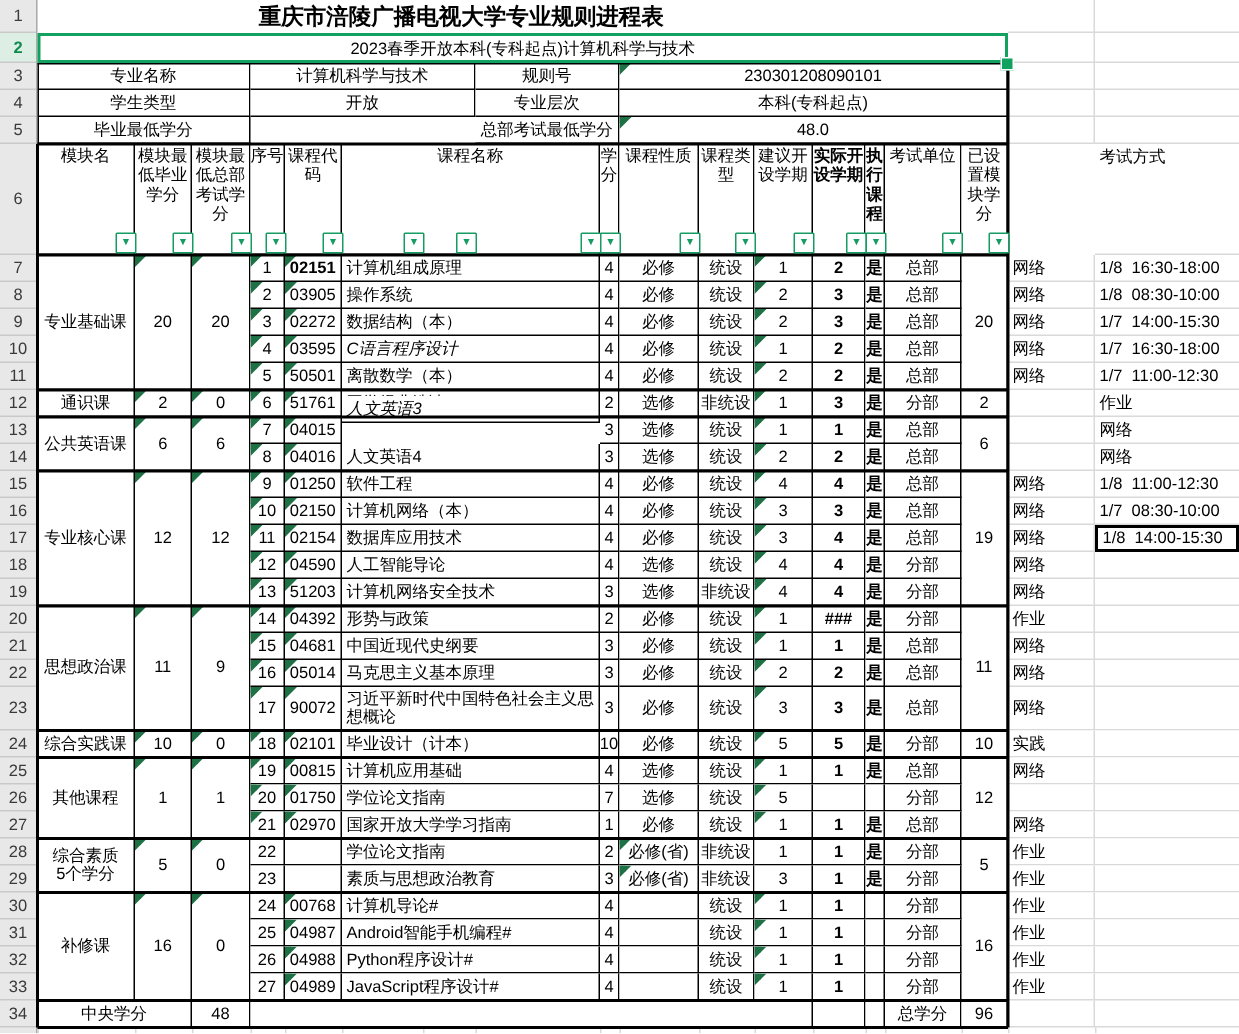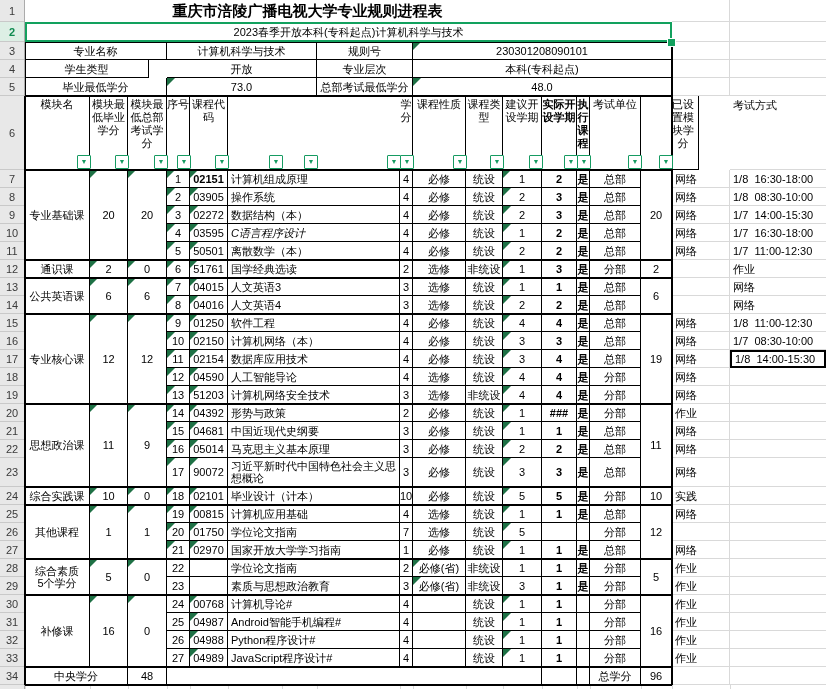--- a/index.html
+++ b/index.html
@@ -76,54 +76,54 @@
       <div class="gnum" style="top: 667px; height: 18px;">34</div>
     </div>
 
   <div id="title" class="cellfree">重庆市涪陵广播电视大学专业规则进程表</div>
 
   <div class="cell c" style="left:25px;top:42px;width:142px;height:18px">专业名称</div>
   <div class="cell c" style="left:167px;top:42px;width:150px;height:18px">计算机科学与技术</div>
   <div class="cell c" style="left:317px;top:42px;width:96px;height:18px">规则号</div>
   <div class="cell c tri" style="left:413px;top:42px;width:259px;height:18px">230301208090101</div>
 
-  <div class="cell c" style="left:25px;top:60px;width:124px;height:18px">学生类型</div>
+  <div class="cell c" style="left:25px;top:60px;width:142px;height:18px">学生类型</div>
   <div class="cell c" style="left:167px;top:60px;width:150px;height:18px">开放</div>
   <div class="cell c" style="left:317px;top:60px;width:96px;height:18px">专业层次</div>
   <div class="cell c" style="left:413px;top:60px;width:259px;height:18px">本科(专科起点)</div>
 
   <div class="cell c" style="left:25px;top:78px;width:142px;height:18px">毕业最低学分</div>
-  <div class="cell c tri" style="left:167px;top:78px;width:150px;height:18px">73.0</div>
   <div class="cell c" style="left:317px;top:78px;width:96px;height:18px">总部考试最低学分</div>
   <div class="cell c tri" style="left:413px;top:78px;width:259px;height:18px">48.0</div>
 
   <div class="cell light" style="left:672px;top:0;width:58px;height:22px"></div>
   <div class="cell light noR" style="left:730px;top:0;width:96px;height:22px"></div>
   <div class="cell light" style="left:672px;top:22px;width:58px;height:20px"></div>
   <div class="cell light noR" style="left:730px;top:22px;width:96px;height:20px"></div>
   <div class="cell light" style="left:672px;top:42px;width:58px;height:18px"></div>
   <div class="cell light noR" style="left:730px;top:42px;width:96px;height:18px"></div>
   <div class="cell light" style="left:672px;top:60px;width:58px;height:18px"></div>
   <div class="cell light noR" style="left:730px;top:60px;width:96px;height:18px"></div>
   <div class="cell light" style="left:672px;top:78px;width:58px;height:18px"></div>
   <div class="cell light noR" style="left:730px;top:78px;width:96px;height:18px"></div>
 
   <div class="cell hcell" style="left:25px;top:96px;width:65px;height:74px">模块名</div>
   <div class="cell hcell" style="left:90px;top:96px;width:38px;height:74px">模块最低毕业学分</div>
   <div class="cell hcell" style="left:128px;top:96px;width:39px;height:74px">模块最低总部考试学分</div>
   <div class="cell hcell" style="left:167px;top:96px;width:23px;height:74px">序号</div>
   <div class="cell hcell" style="left:190px;top:96px;width:38px;height:74px">课程代码</div>
+  <div class="cell hcell" style="left:228px;top:96px;width:172px;height:74px">课程名称</div>
   <div class="cell hcell" style="left:400px;top:96px;width:13px;height:74px">学分</div>
   <div class="cell hcell" style="left:413px;top:96px;width:53px;height:74px">课程性质</div>
   <div class="cell hcell" style="left:466px;top:96px;width:37px;height:74px">课程类型</div>
   <div class="cell hcell" style="left:503px;top:96px;width:39px;height:74px">建议开设学期</div>
   <div class="cell hcell bold" style="left:542px;top:96px;width:35px;height:74px">实际开设学期</div>
   <div class="cell hcell bold" style="left:577px;top:96px;width:13px;height:74px">执行课程</div>
   <div class="cell hcell" style="left:590px;top:96px;width:51px;height:74px">考试单位</div>
-  <div class="cell hcell" style="left:668px;top:96px;width:31px;height:74px">已设置模块学分</div>
+  <div class="cell hcell" style="left:641px;top:96px;width:31px;height:74px">已设置模块学分</div>
   <div class="cell light noR l" style="left:730px;top:96px;width:96px;height:74px;align-items:flex-start;padding-top:3px">考试方式</div>
 
   <div class="cell c" style="left:25px;top:667px;width:103px;height:18px">中央学分</div>
   <div class="cell c" style="left:128px;top:667px;width:39px;height:18px">48</div>
   <div class="cell c" style="left:167px;top:667px;width:375px;height:18px"></div>
   <div class="cell c" style="left:542px;top:667px;width:35px;height:18px"></div>
   <div class="cell c" style="left:577px;top:667px;width:13px;height:18px"></div>
   <div class="cell c" style="left:590px;top:667px;width:51px;height:18px">总学分</div>
   <div class="cell c" style="left:641px;top:667px;width:31px;height:18px">96</div>
   <div class="cell light" style="left:672px;top:667px;width:58px;height:18px"></div>
@@ -234,21 +234,21 @@
       <div class="cell c" style="left: 413px; top: 260px; width: 53px; height: 18px;">选修</div>
       <div class="cell c" style="left: 466px; top: 260px; width: 37px; height: 18px;">非统设</div>
       <div class="cell c tri" style="left: 503px; top: 260px; width: 39px; height: 18px;">1</div>
       <div class="cell c bold" style="left: 542px; top: 260px; width: 35px; height: 18px;">3</div>
       <div class="cell c bold" style="left: 577px; top: 260px; width: 13px; height: 18px;">是</div>
       <div class="cell c" style="left: 590px; top: 260px; width: 51px; height: 18px;">分部</div>
       <div class="cell l light" style="left: 672px; top: 260px; width: 58px; height: 18px;"></div>
       <div class="cell l light noR prex" style="left: 730px; top: 260px; width: 96px; height: 18px;">作业</div>
       <div class="cell c tri" style="left: 167px; top: 278px; width: 23px; height: 18px;">7</div>
       <div class="cell c tri" style="left: 190px; top: 278px; width: 38px; height: 18px;">04015</div>
-      <div class="cell l" style="left: 228px; top: 278px; width: 172px; height: 18px;">人文英语3</div>
+      <div class="cell l" style="left: 228px; top: 264px; width: 172px; height: 18px; font-style: italic;">人文英语3</div>
       <div class="cell c" style="left: 400px; top: 278px; width: 13px; height: 18px;">3</div>
       <div class="cell c" style="left: 413px; top: 278px; width: 53px; height: 18px;">选修</div>
       <div class="cell c" style="left: 466px; top: 278px; width: 37px; height: 18px;">统设</div>
       <div class="cell c tri" style="left: 503px; top: 278px; width: 39px; height: 18px;">1</div>
       <div class="cell c bold" style="left: 542px; top: 278px; width: 35px; height: 18px;">1</div>
       <div class="cell c bold" style="left: 577px; top: 278px; width: 13px; height: 18px;">是</div>
       <div class="cell c" style="left: 590px; top: 278px; width: 51px; height: 18px;">总部</div>
       <div class="cell l light" style="left: 672px; top: 278px; width: 58px; height: 18px;"></div>
       <div class="cell l light noR prex" style="left: 730px; top: 278px; width: 96px; height: 18px;">网络</div>
       <div class="cell c tri" style="left: 167px; top: 296px; width: 23px; height: 18px;">8</div>

